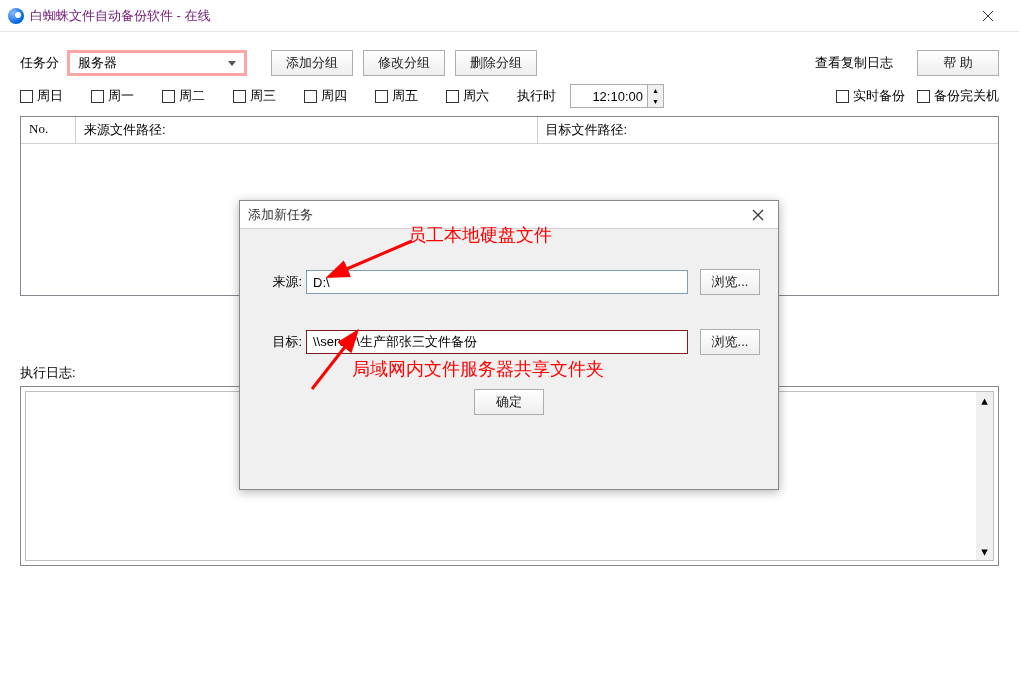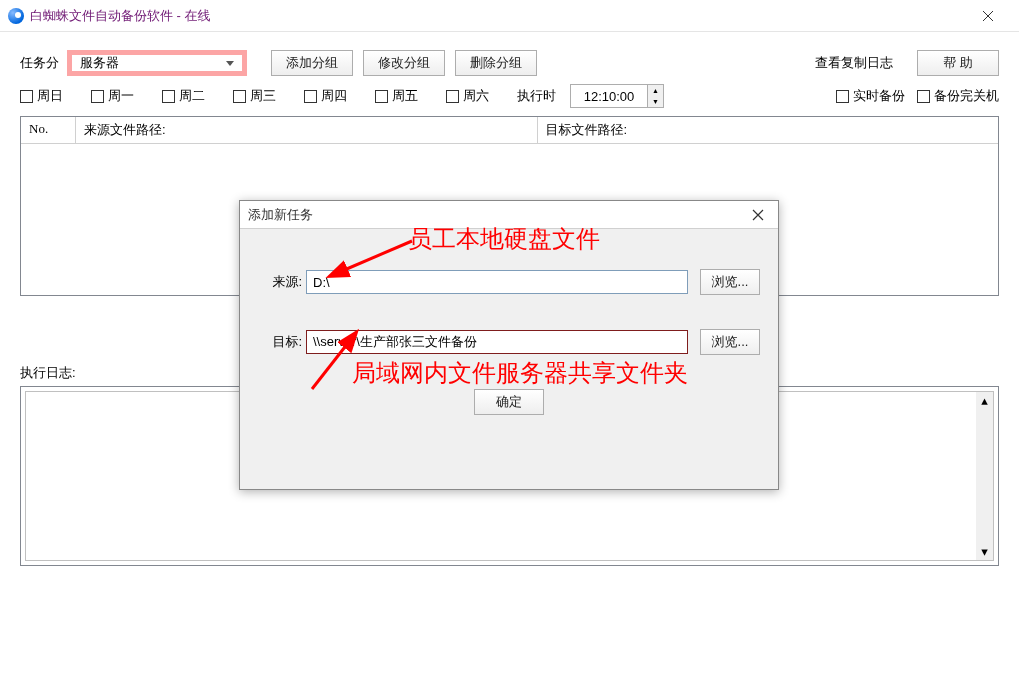--- a/index.html
+++ b/index.html
@@ -11,33 +11,33 @@
 .titlebar .title-text { flex: 0 0 auto; }
 .titlebar .spacer { flex: 1; }
 .titlebar .close { width: 46px; height: 32px; display: flex; align-items: center; justify-content: center; color: #333; cursor: pointer; }
 .titlebar .close svg { width: 12px; height: 12px; }
 
 .content { padding: 18px 20px 8px 20px; position: relative; }
 
 .row { display: flex; align-items: center; margin-bottom: 8px; }
 .row .lbl { margin-right: 8px; }
 
-.combo { width: 180px; height: 26px; border: 5px solid #fca5a5; background: #fff; display: flex; align-items: center; padding: 0 8px; position: relative; cursor: pointer; }
+.combo { width: 180px; height: 26px; border: 3px solid #fca5a5; background: #fff; display: flex; align-items: center; padding: 0 8px; position: relative; cursor: pointer; }
 .combo::after { content: ""; position: absolute; right: 8px; width: 0; height: 0; border-left: 4px solid transparent; border-right: 4px solid transparent; border-top: 5px solid #555; }
 
 .btn { height: 26px; min-width: 82px; padding: 0 10px; border: 1px solid #adadad; background: linear-gradient(#fff,#eee); cursor: pointer; margin-left: 10px; display: inline-flex; align-items: center; justify-content: center; color: #222; }
 .btn.first { margin-left: 0; }
 .btn.blue { background: linear-gradient(#eaf6ff,#d0ecff); border-color: #7fb9e0; }
 
 .daysrow { display: flex; align-items: center; margin-top: 8px; }
 .chk { display: flex; align-items: center; margin-right: 28px; cursor: pointer; }
 .chk .box { width: 13px; height: 13px; border: 1px solid #333; margin-right: 4px; background: #fff; }
 .daysrow .gap { flex: 1; }
 .spin { display:flex; align-items:center; border:1px solid #adadad; height:24px; }
-.spin input { border:none; width:76px; height:22px; padding:0 4px; text-align:center; outline:none; }
+.spin input { border:none; width:76px; height:22px; padding:0 4px; text-align:right; outline:none; }
 .spin .arrows { width:16px; height:22px; display:flex; flex-direction:column; border-left:1px solid #adadad; }
 .spin .arrows div { flex:1; display:flex; align-items:center; justify-content:center; font-size:7px; cursor:pointer; background:#f0f0f0; }
 
 .table-wrap { border: 1px solid #828790; margin-top: 8px; height: 180px; background: #fff; }
 .table-head { display: flex; background: #fff; }
 .table-head div { border-right: 1px solid #d0d0d0; border-bottom: 1px solid #d0d0d0; padding: 4px 8px; background: #fff; }
 .table-head .c0 { width: 55px; font-family: Liberation Serif, serif; }
 .table-head .c1 { flex: 1; }
 .table-head .c2 { flex: 1; border-right: none; }
 
@@ -59,21 +59,21 @@
 .modal .mtitle .t { flex:1; color:#333; }
 .modal .mtitle .x { width:24px; height:24px; display:flex; align-items:center; justify-content:center; cursor:pointer; }
 .modal .mbody { padding: 40px 18px 10px 18px; position:relative; }
 .modal .field { display:flex; align-items:center; margin-bottom: 34px; }
 .modal .field .flbl { width: 44px; text-align:right; margin-right: 4px; }
 .modal .field input { flex:1; height:24px; border:1px solid #7f9db9; padding:0 6px; outline:none; }
 .modal .field input.focused { border:1px solid #7f1d1d; }
 .modal .mactions { display:flex; justify-content:center; margin-top: 16px; }
 
 
-.anno { position:absolute; color:#ff0000; font-size:24px; font-weight: normal; pointer-events:none; }
+.anno { position:absolute; color:#ff0000; font-size:18px; font-weight: normal; pointer-events:none; }
 .arrow { position:absolute; pointer-events:none; }
 .arrow svg { overflow:visible; }
 </style>
 </head>
 <body>
 
 <div class="titlebar">
   <span class="app-icon"></span>
   <span class="title-text">白蜘蛛文件自动备份软件 - 在线</span>
   <span class="spacer"></span>

